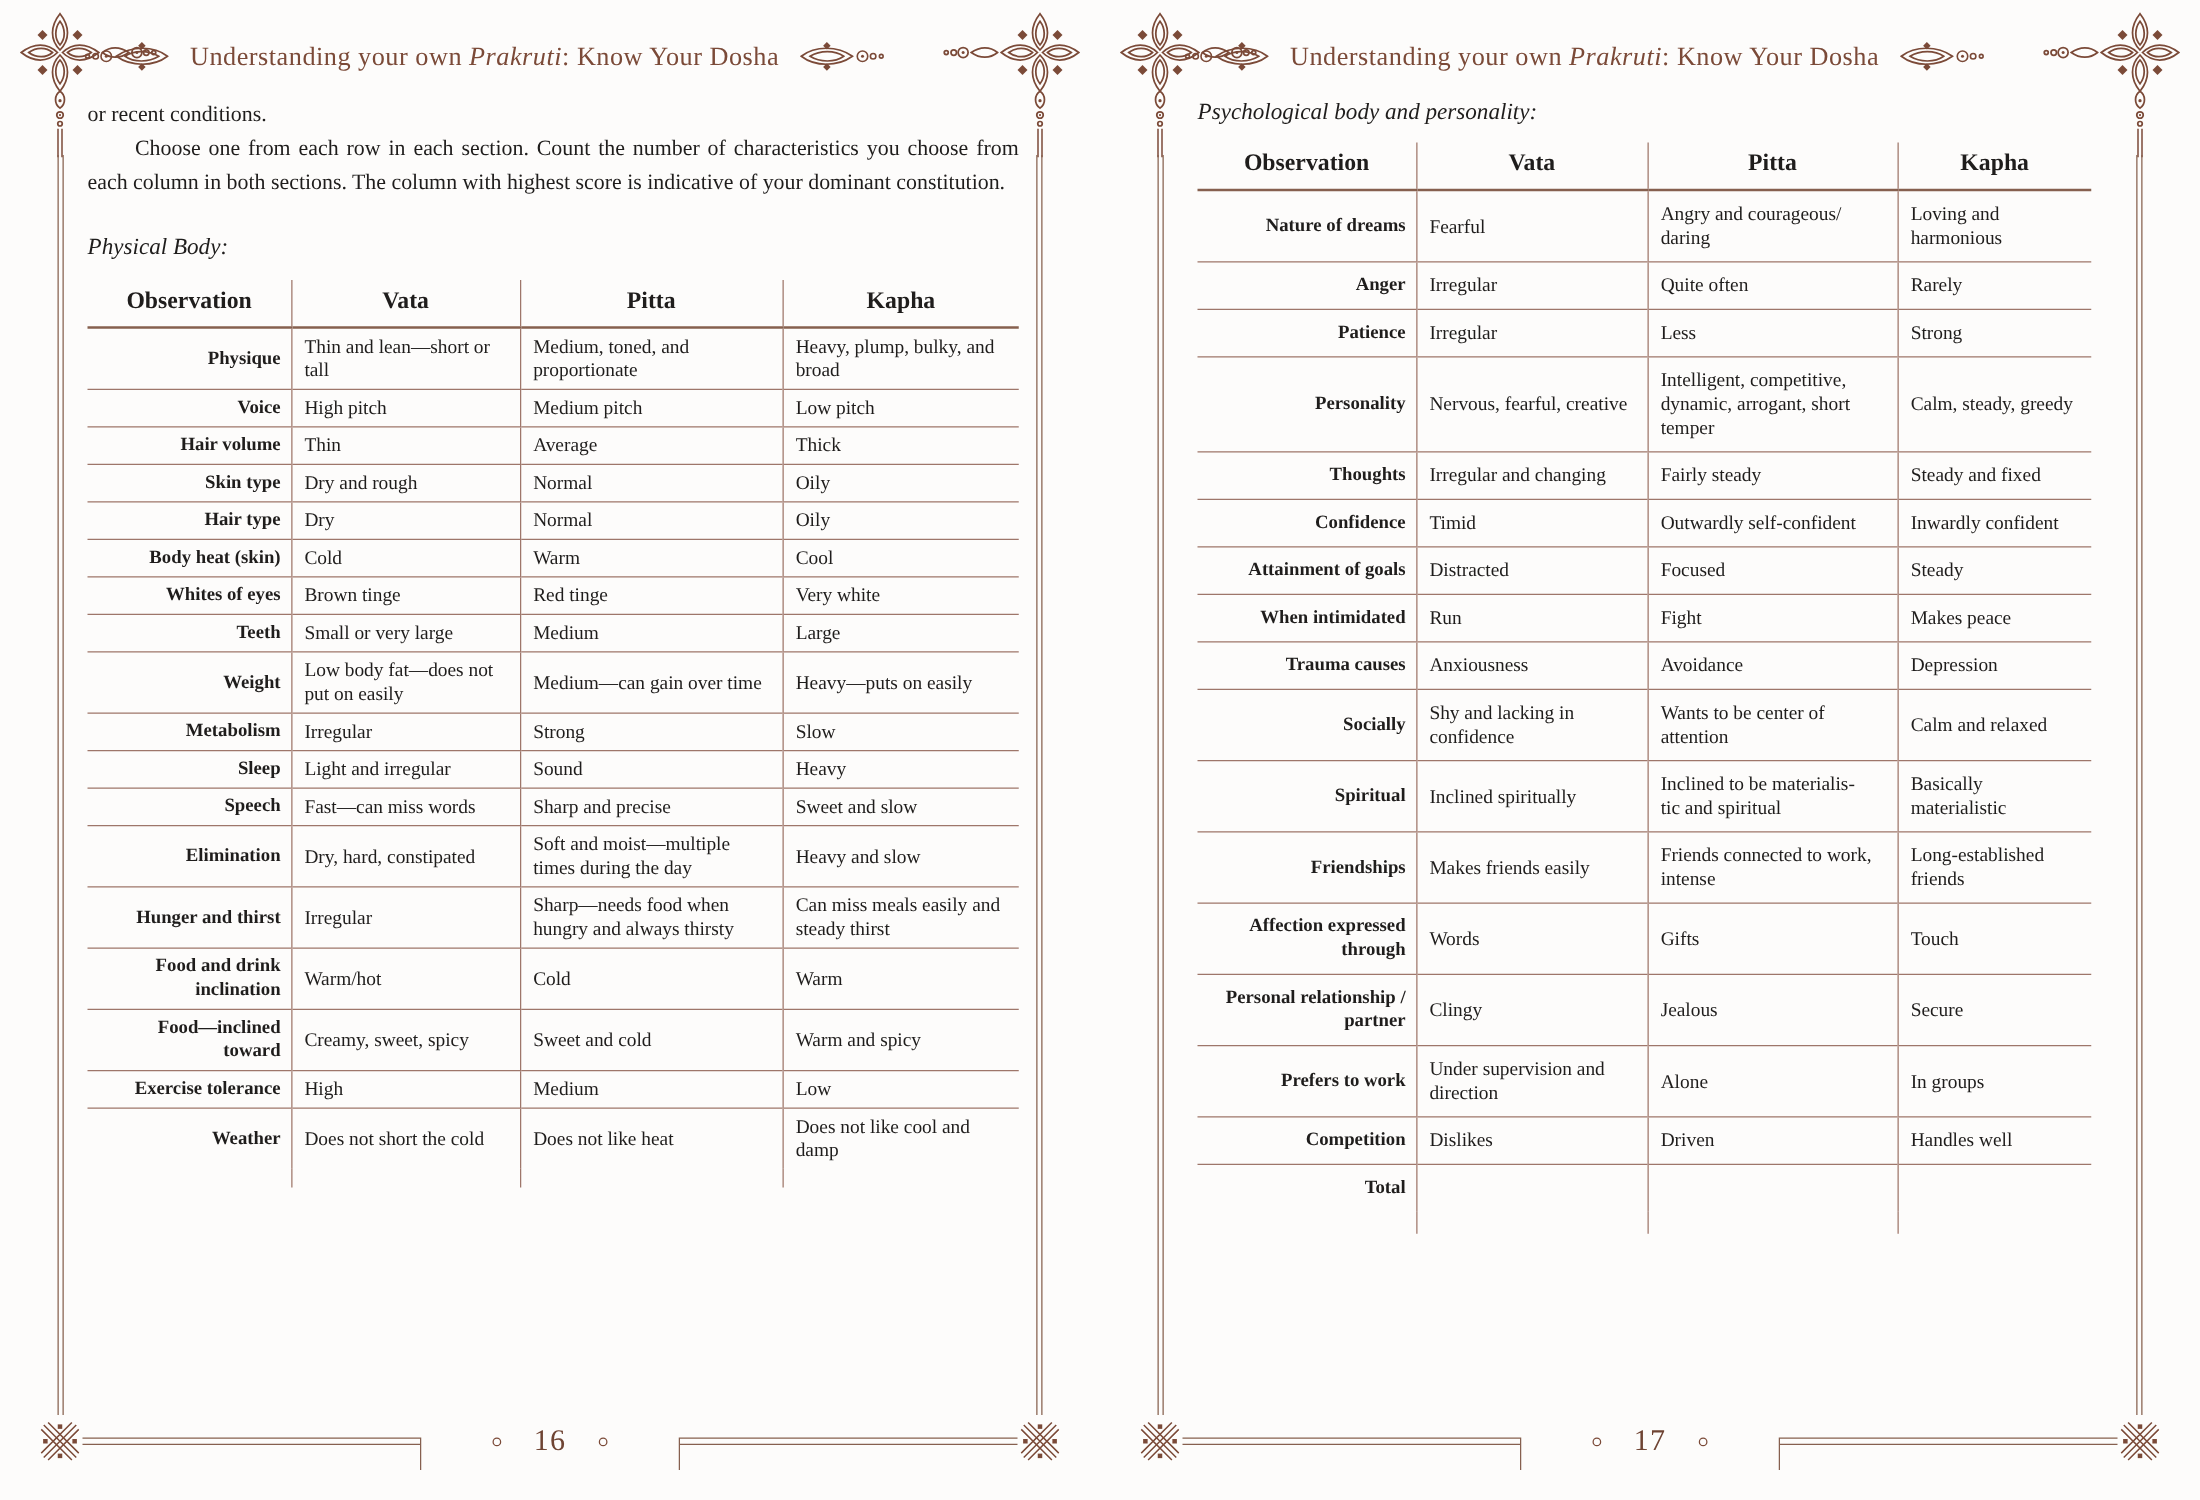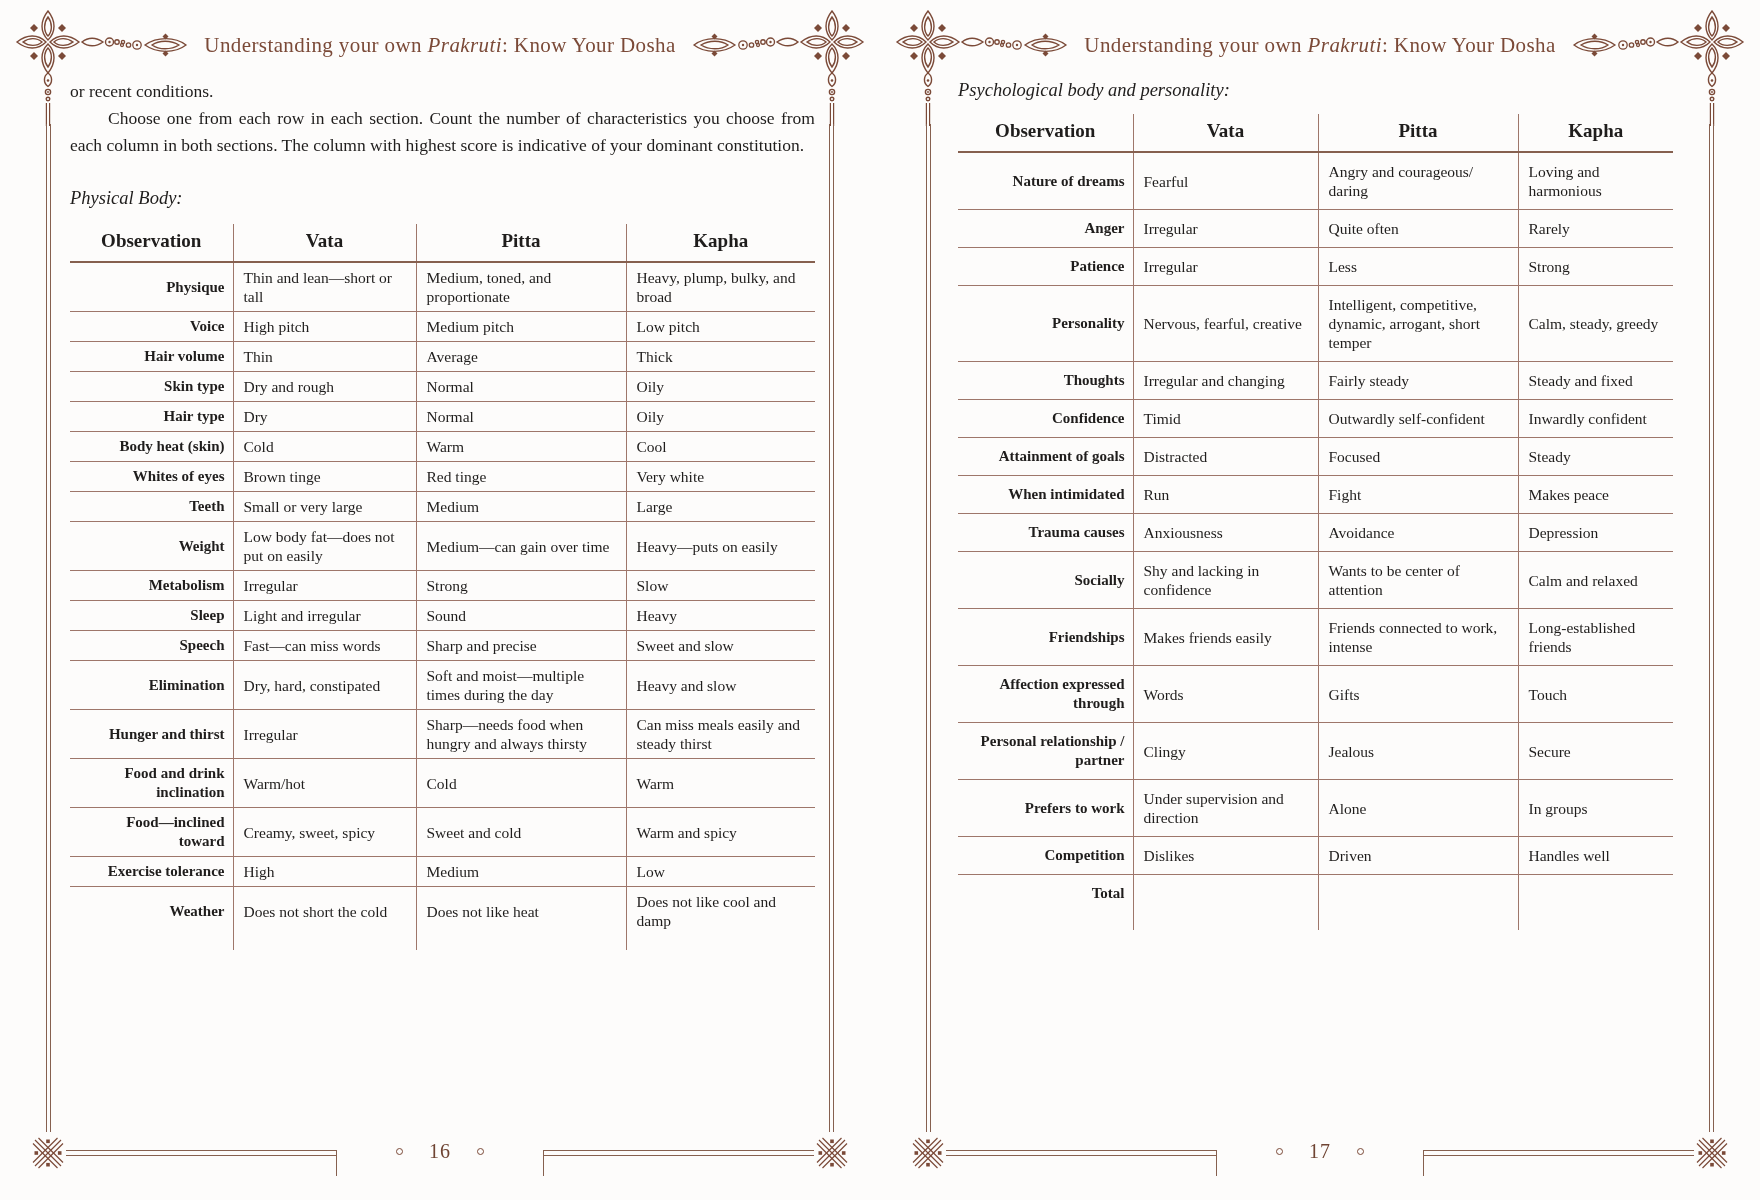--- a/index.html
+++ b/index.html
@@ -31,21 +31,21 @@
 
   
   .corner{position:absolute;top:6px;width:120px;height:120px;color:var(--accent);}
   .corner svg{display:block;width:120px;height:120px;}
   .corner-tl{left:-12px;}
   .corner-tr{right:-12px;transform:scaleX(-1);}
 
   
   .running-head{
     position:absolute;top:30px;left:40px;right:40px;height:30px;
-    display:flex;align-items:center;justify-content:center;gap:14px;
+    display:flex;align-items:center;gap:14px;
   }
   .page-title{
     font-size:21px;letter-spacing:.4px;color:var(--accent);white-space:nowrap;
   }
   .page-title .it{font-style:italic;}
   .flourish{color:var(--accent);flex:0 0 auto;}
   .flourish svg{display:block;width:78px;height:28px;}
   .flourish-left svg{transform:scaleX(-1);}
 
   
@@ -93,21 +93,21 @@
   .x-orn svg{display:block;width:40px;height:40px;}
   .foot-rule{position:absolute;top:17px;height:4px;
     border-top:1.2px solid var(--rule-strong);border-bottom:1.2px solid var(--rule-strong);}
   .foot-rule::after{content:"";position:absolute;top:-1px;width:1.2px;height:26px;background:var(--rule-strong);}
   .fr-left{left:46px;width:270px;}
   .fr-left::after{right:-1px;}
   .fr-right{right:46px;width:270px;}
   .fr-right::after{left:-1px;}
   .folio{position:absolute;left:0;right:0;top:7px;display:flex;align-items:center;justify-content:center;gap:26px;}
   .folio-ring{width:5px;height:5px;border:1.3px solid var(--accent);border-radius:50%;}
-  .folio-num{font-size:20px;color:#6f4433;letter-spacing:1px;}
+  .folio-num{font-size:24px;color:#6f4433;letter-spacing:1px;}
 </style>
 </head>
 <body>
 
 <svg width="0" height="0" style="position:absolute">
   <defs>
     <g id="corner-cross" stroke="currentColor" fill="none" stroke-width="1.4">
 
       <path d="M40,5 C48,15 48,26 40,34 C32,26 32,15 40,5 Z"></path>
       <path d="M40,11 C44.5,17 44.5,25 40,30 C35.5,25 35.5,17 40,11 Z"></path>
@@ -452,20 +452,27 @@
             <td>Avoidance</td>
             <td>Depression</td>
           </tr>
           <tr>
             <th>Socially</th>
             <td>Shy and lacking in confidence</td>
             <td>Wants to be center of attention</td>
             <td>Calm and relaxed</td>
           </tr>
           <tr>
+            <th>Spiritual</th>
+            <td>Inclined spiritually</td>
+            <td>Inclined to be materialis-
+tic and spiritual</td>
+            <td>Basically materialistic</td>
+          </tr>
+          <tr>
             <th>Friendships</th>
             <td>Makes friends easily</td>
             <td>Friends connected to work, intense</td>
             <td>Long-established friends</td>
           </tr>
           <tr>
             <th>Affection expressed through</th>
             <td>Words</td>
             <td>Gifts</td>
             <td>Touch</td>

